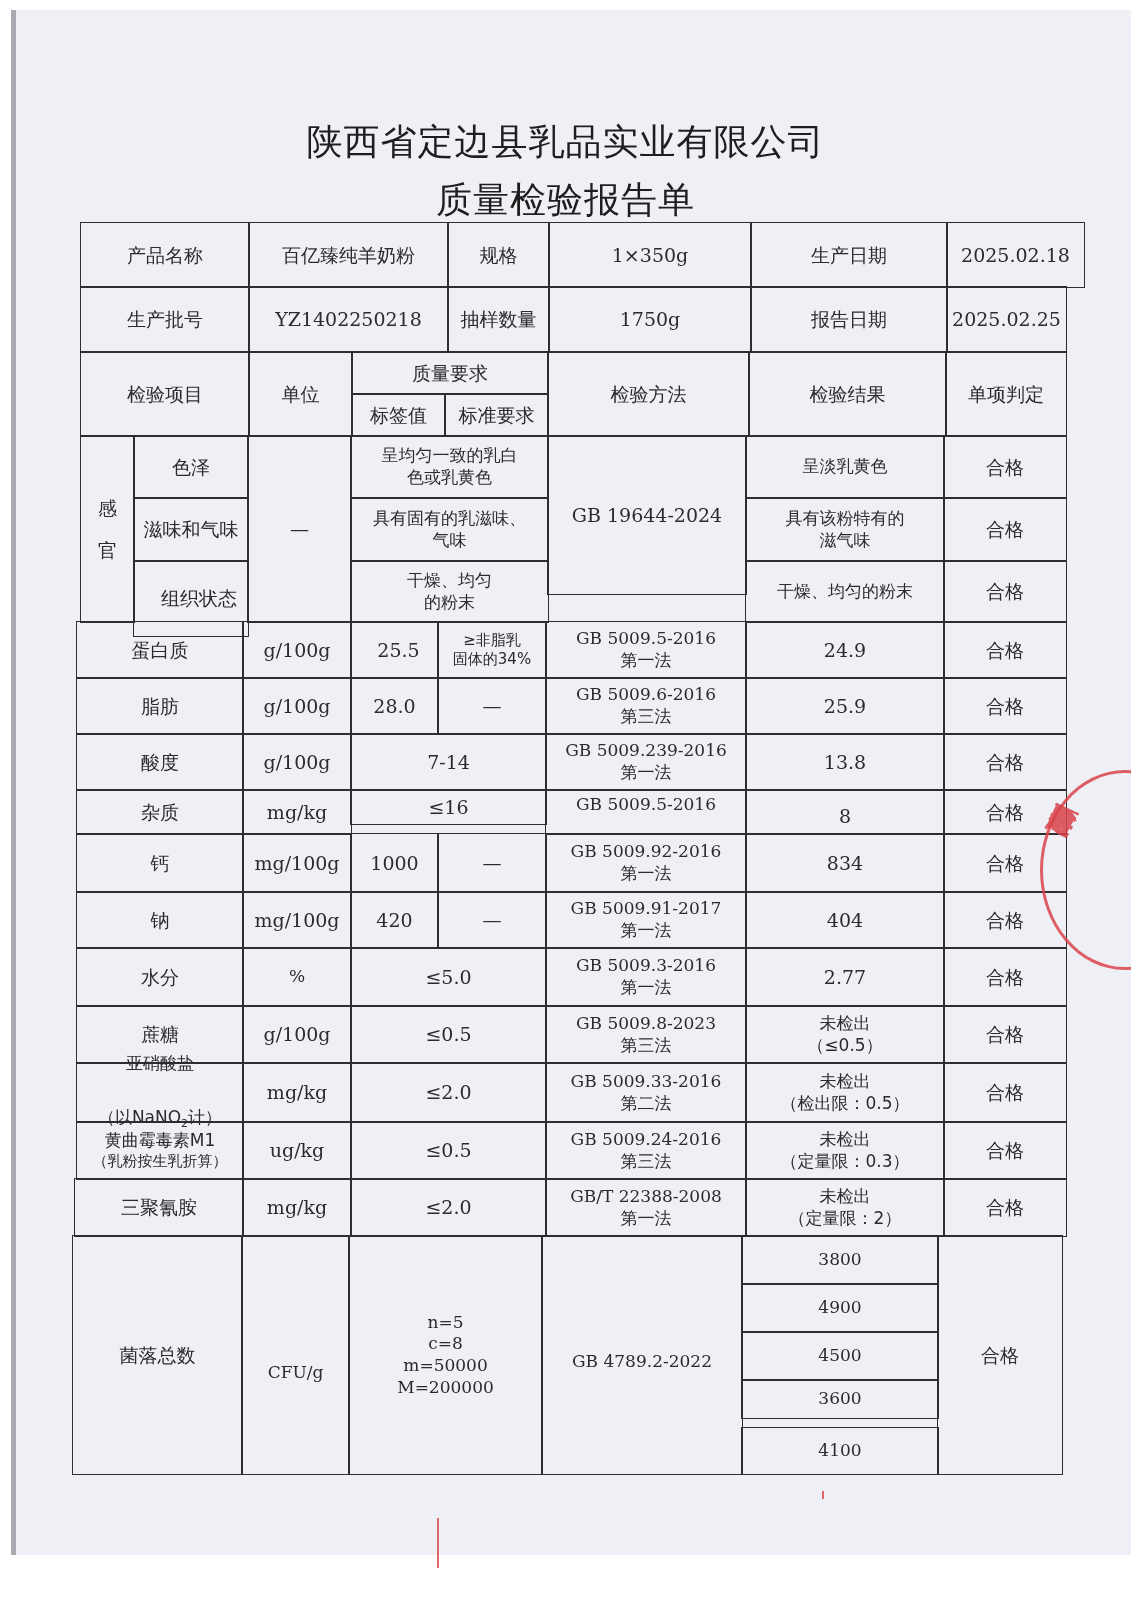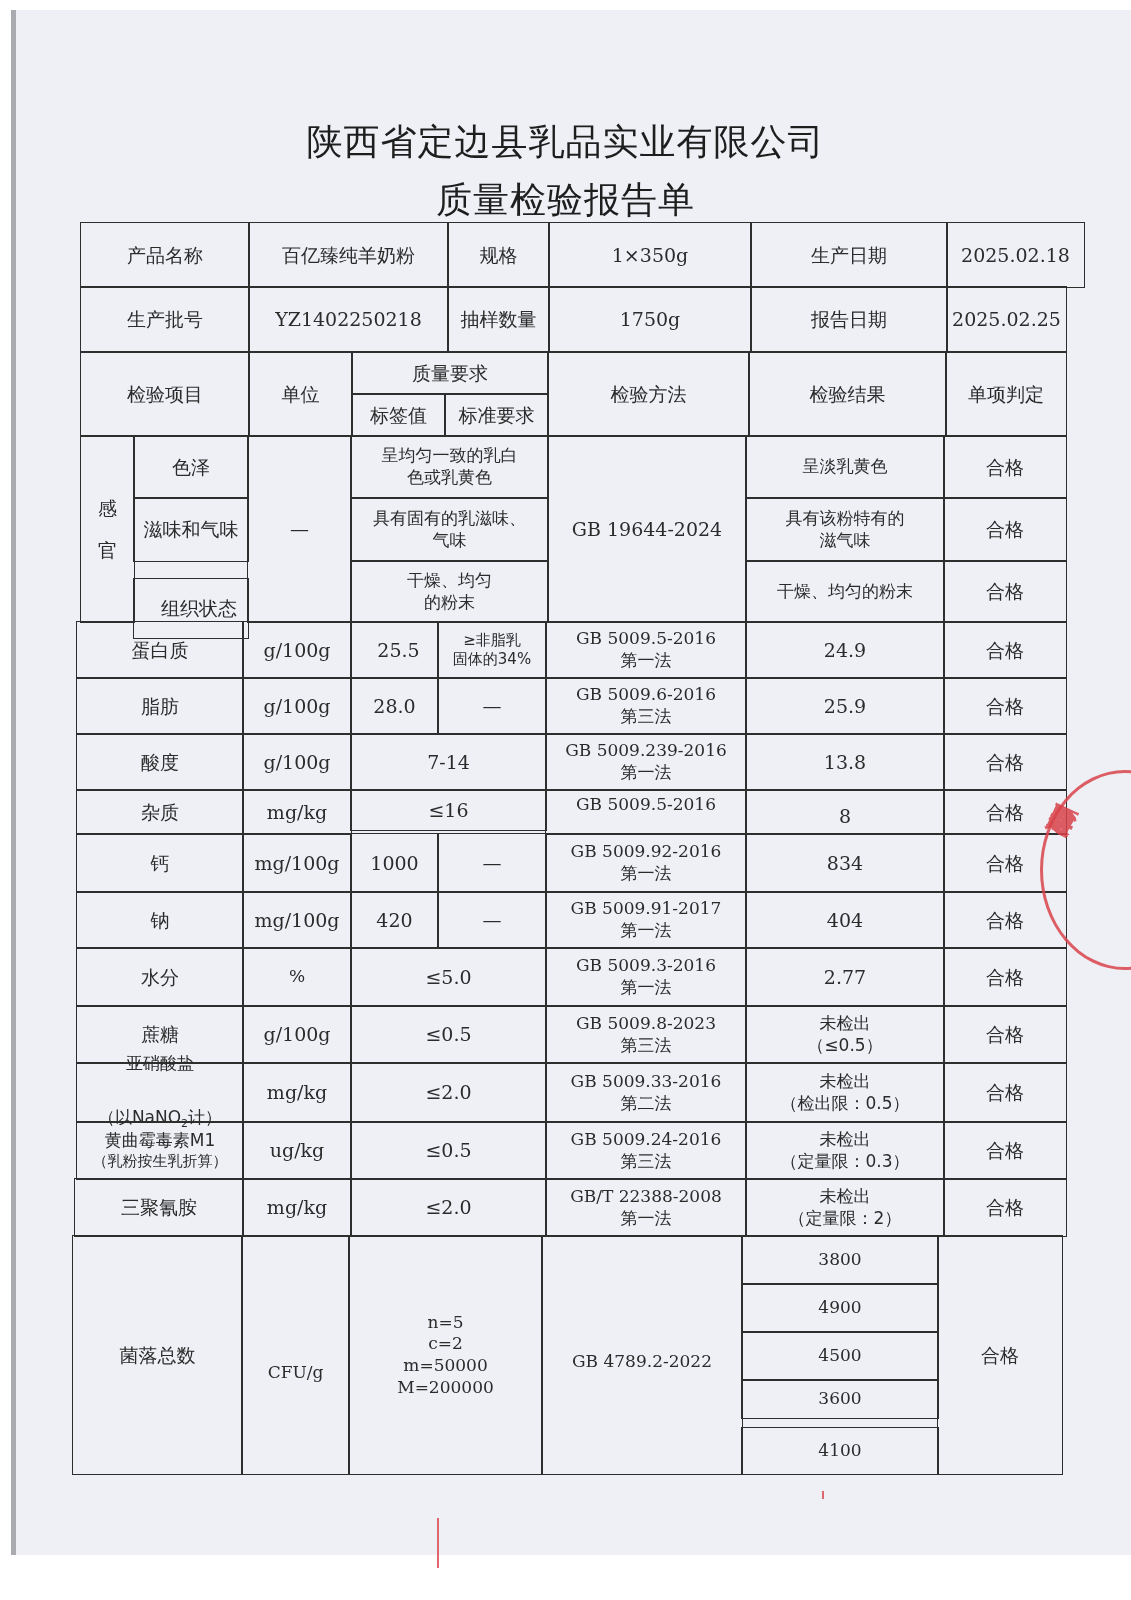--- a/index.html
+++ b/index.html
@@ -77,35 +77,35 @@
 <div class="cell cjk" style="left:547px;top:351px;width:203px;height:86px;">检验方法</div>
 <div class="cell cjk" style="left:748px;top:351px;width:199px;height:86px;">检验结果</div>
 <div class="cell cjk" style="left:945px;top:351px;width:122px;height:86px;">单项判定</div>
 
 <div class="cell cjk col" style="left:80px;top:435px;width:55px;height:188px;">
   <span style="margin-bottom:18px;">感</span>
   <span>官</span>
 </div>
 <div class="cell cjk" style="left:133px;top:435px;width:116px;height:64px;">色泽</div>
 <div class="cell cjk" style="left:133px;top:497px;width:116px;height:65px;">滋味和气味</div>
-<div class="cell cjk" style="left:133px;top:578px;width:116px;height:61px;padding-left:16px;">组织状态</div>
+<div class="cell cjk" style="left:133px;top:560px;width:116px;height:77px;padding-left:16px;">组织状态</div>
 <div class="cell" style="left:247px;top:435px;width:105px;height:188px;">—</div>
 <div class="cell cjk col sm" style="left:350px;top:435px;width:199px;height:64px;">
   <span>呈均匀一致的乳白</span>
     <span>色或乳黄色</span>
 </div>
 <div class="cell cjk col sm" style="left:350px;top:497px;width:199px;height:65px;">
   <span>具有固有的乳滋味、</span>
     <span>气味</span>
 </div>
 <div class="cell cjk col sm" style="left:350px;top:560px;width:199px;height:63px;">
   <span>干燥、均匀</span>
     <span>的粉末</span>
 </div>
-<div class="cell" style="left:547px;top:435px;width:200px;height:188px;">GB 19644-2024</div>
+<div class="cell" style="left:547px;top:435px;width:200px;height:160px;">GB 19644-2024</div>
 <div class="cell cjk sm" style="left:745px;top:435px;width:200px;height:64px;">呈淡乳黄色</div>
 <div class="cell cjk col sm" style="left:745px;top:497px;width:200px;height:65px;">
   <span>具有该粉特有的</span>
     <span>滋气味</span>
 </div>
 <div class="cell cjk sm" style="left:745px;top:560px;width:200px;height:63px;">干燥、均匀的粉末</div>
 <div class="cell cjk" style="left:943px;top:435px;width:124px;height:64px;">合格</div>
 <div class="cell cjk" style="left:943px;top:497px;width:124px;height:65px;">合格</div>
 <div class="cell cjk" style="left:943px;top:560px;width:124px;height:63px;">合格</div>
 
@@ -139,21 +139,21 @@
 <div class="cell" style="left:350px;top:733px;width:197px;height:58px;">7-14</div>
 <div class="cell col sm" style="left:545px;top:733px;width:202px;height:58px;">
   <span>GB 5009.239-2016</span>
     <span class="cjk">第一法</span>
 </div>
 <div class="cell" style="left:745px;top:733px;width:200px;height:58px;">13.8</div>
 <div class="cell cjk" style="left:943px;top:733px;width:124px;height:58px;">合格</div>
 
 <div class="cell cjk" style="left:76px;top:789px;width:168px;height:46px;">杂质</div>
 <div class="cell" style="left:242px;top:789px;width:110px;height:46px;">mg/kg</div>
-<div class="cell" style="left:350px;top:789px;width:197px;height:42px;">≤16</div>
+<div class="cell" style="left:350px;top:789px;width:197px;height:36px;">≤16</div>
 <div class="cell sm" style="left:545px;top:789px;width:202px;height:46px;align-items:flex-start;padding-top:4px;">GB 5009.5-2016</div>
 <div class="cell" style="left:745px;top:789px;width:200px;height:46px;padding-top:8px;">8</div>
 <div class="cell cjk" style="left:943px;top:789px;width:124px;height:46px;">合格</div>
 
 <div class="cell cjk" style="left:76px;top:833px;width:168px;height:60px;">钙</div>
 <div class="cell" style="left:242px;top:833px;width:110px;height:60px;">mg/100g</div>
 <div class="cell" style="left:350px;top:833px;width:89px;height:60px;">1000</div>
 <div class="cell" style="left:437px;top:833px;width:110px;height:60px;">—</div>
 <div class="cell col sm" style="left:545px;top:833px;width:202px;height:60px;">
   <span>GB 5009.92-2016</span>
@@ -238,21 +238,21 @@
 <div class="cell cjk col sm" style="left:745px;top:1178px;width:200px;height:59px;">
   <span>未检出</span>
     <span>（定量限：2）</span>
 </div>
 <div class="cell cjk" style="left:943px;top:1178px;width:124px;height:59px;">合格</div>
 
 <div class="cell cjk" style="left:72px;top:1235px;width:171px;height:240px;">菌落总数</div>
 <div class="cell sm" style="left:241px;top:1235px;width:109px;height:240px;padding-top:36px;">CFU/g</div>
 <div class="cell col sm" style="left:348px;top:1235px;width:195px;height:240px;">
   <span>n=5</span>
-  <span>c=2</span>
+  <span>c=8</span>
   <span>m=50000</span>
   <span>M=200000</span>
 </div>
 <div class="cell sm" style="left:541px;top:1235px;width:202px;height:240px;padding-top:14px;">GB 4789.2-2022</div>
 <div class="cell sm" style="left:741px;top:1235px;width:198px;height:50px;">3800</div>
 <div class="cell sm" style="left:741px;top:1283px;width:198px;height:50px;">4900</div>
 <div class="cell sm" style="left:741px;top:1331px;width:198px;height:50px;text-align:right;">4500</div>
 <div class="cell sm" style="left:741px;top:1379px;width:198px;height:40px;">3600</div>
 <div class="cell sm" style="left:741px;top:1427px;width:198px;height:48px;">4100</div>
 <div class="cell cjk" style="left:937px;top:1235px;width:126px;height:240px;">合格</div>

